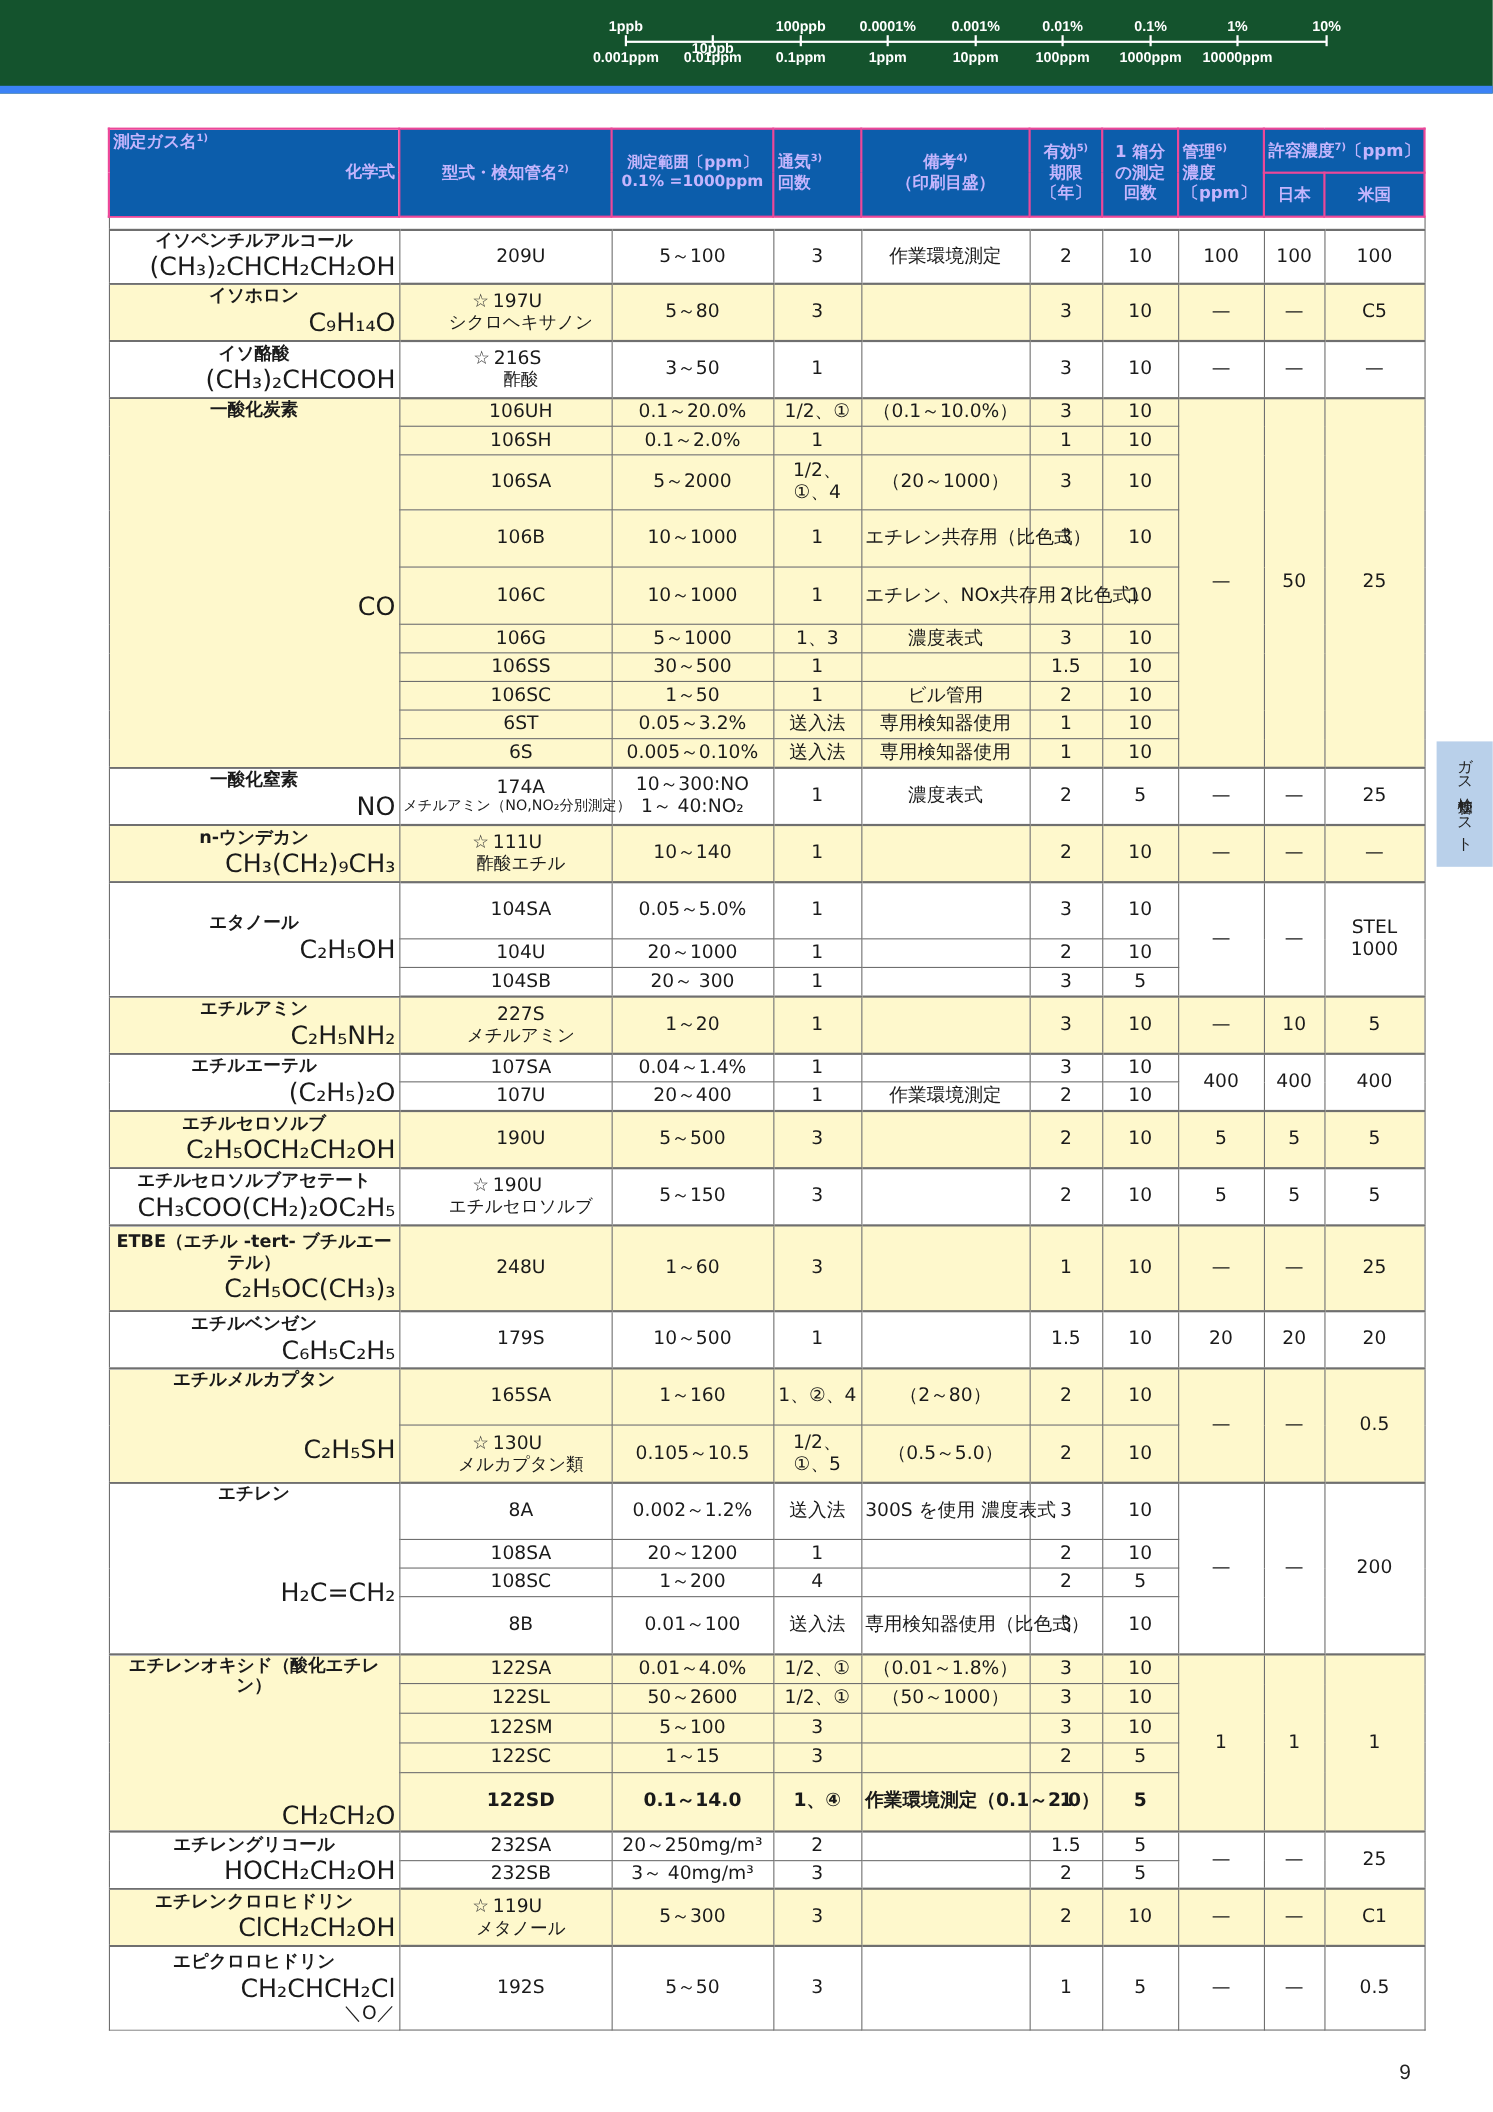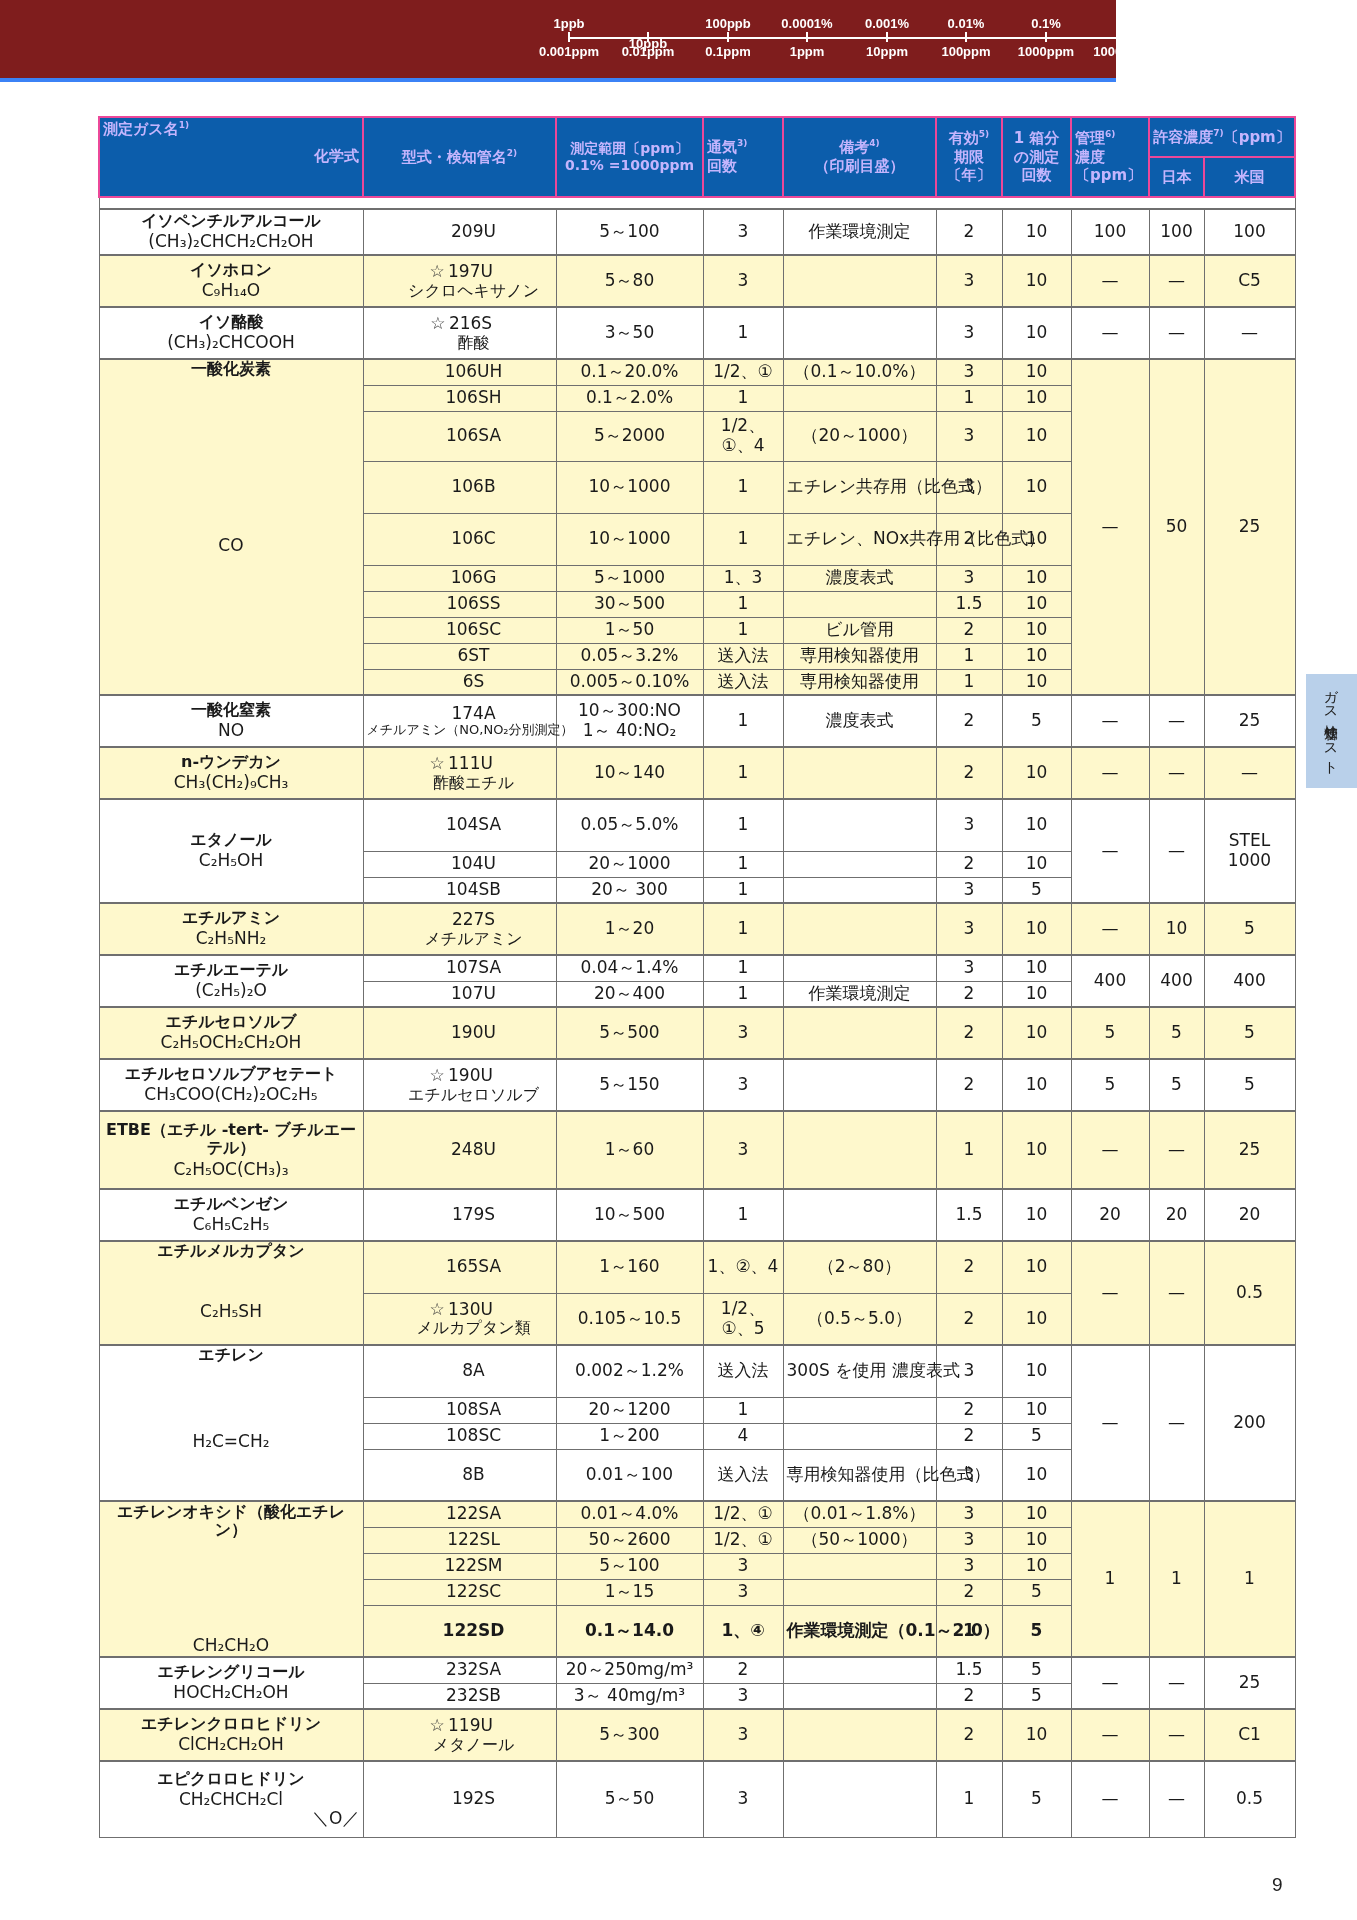--- a/index.html
+++ b/index.html
@@ -2,22 +2,22 @@
 <html><head>
 <meta charset="utf-8">
 <style>
   html, body { margin: 0; padding: 0; }
   body {
     width: 1357px; height: 1920px; position: relative; background: #ffffff;
     font-family: "Liberation Sans", "DejaVu Sans", sans-serif; color: #1a1a1a;
     overflow: hidden;
   }
   .top-band {
-    position: absolute; left: 0; top: 0; width: 1116px; height: 78px;
-    background: #7f1d1d; border-bottom: 4px solid #3b82f6;
+    position: absolute; left: 0; top: 0; width: 1357px; height: 78px;
+    background: #14532d; border-bottom: 7px solid #3b82f6;
   }
   .scale { position: absolute; left: 0; top: 0; width: 1357px; height: 78px; }
   .scale-label {
     position: absolute; color: #ffffff; font-size: 13px; font-weight: bold;
     transform: translateX(-50%); white-space: nowrap;
   }
   .scale-line { position: absolute; left: 569px; top: 37px; width: 637px; height: 2px; background: #fff; }
   .scale-tick { position: absolute; top: 32px; width: 2px; height: 10px; background: #fff; margin-left: -1px; }
 
   .side-tab {
@@ -46,21 +46,21 @@
   .spacer-row td { height: 10px; border: none; background: #fff; padding: 0; }
   table.gas td {
     border: 1px solid #6f6f6f; font-size: 17px; padding: 0 3px; line-height: 1.15;
     text-align: center; vertical-align: middle; white-space: nowrap;
   }
   table.gas tbody tr.group-start td { border-top: 2px solid #6f6f6f; }
   tr.shade td.g { background: #fef8cc; }
   tr td.g { background: #ffffff; }
   td.name-cell { text-align: left; vertical-align: top; padding: 2px 2px 2px 3px; position: relative; }
   .gas-name { font-weight: bold; font-size: 16px; display: block; white-space: normal; }
-  .gas-formula { display: block; text-align: center; font-size: 17px; margin-top: 2px; }
+  .gas-formula { display: block; text-align: right; font-size: 23px; margin-top: 2px; }
   .gas-formula-sub { display: block; text-align: right; font-size: 17px; }
   td.model-cell { text-align: left; padding-left: 6px; }
   .star { display: inline-block; width: 22px; color: #333; }
   .star-pad { display: inline-block; width: 28px; }
   .sub-line { display: block; padding-left: 28px; font-size: 16px; }
   .note-small { font-size: 14px; }
   .model-note-small { font-size: 13px; padding-left: 0; }
   td.notes-cell { white-space: normal; }
   th.h-gas { text-align: left; vertical-align: top; position: relative; }
   th.h-gas .h-top { display: block; }

